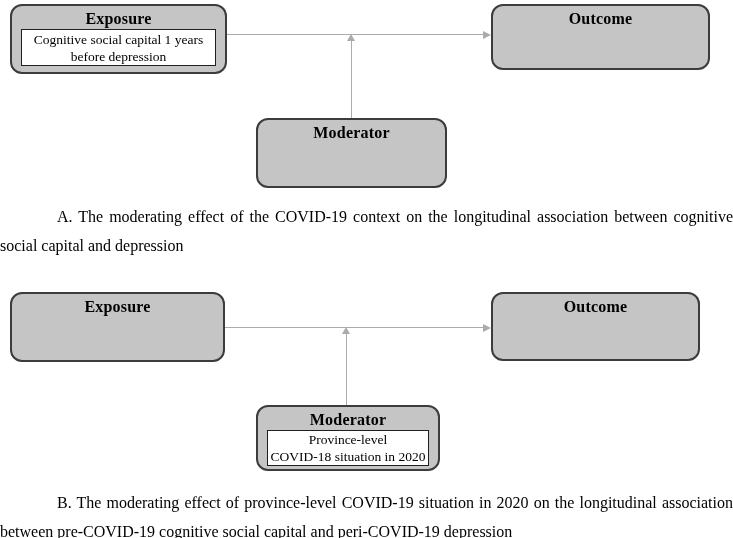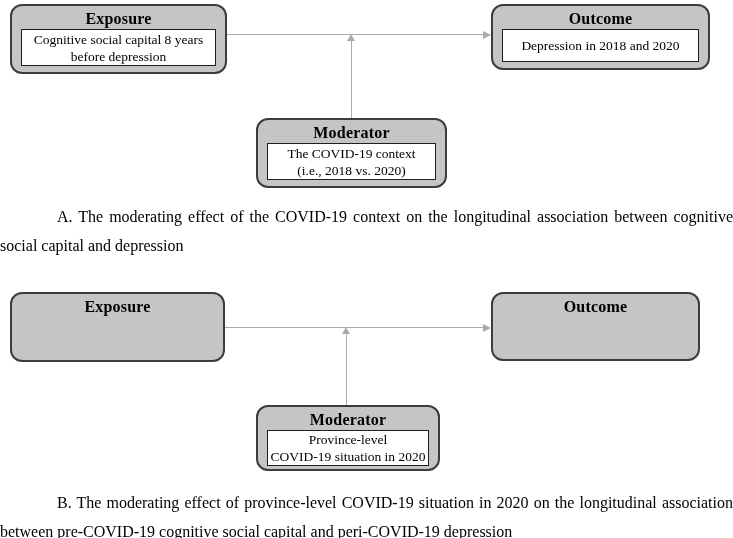--- a/index.html
+++ b/index.html
@@ -88,33 +88,30 @@
 </style>
 </head>
 <body>
 
 <div class="stage">
 
   <div class="panel">
 
     <div class="node" style="left:10px; top:4px; width:217px; height:70px;">
       <div class="node-title">Exposure</div>
-      <div class="node-body">Cognitive social capital 8 years
+      <div class="node-body">Cognitive social capital 1 years
 before depression</div>
     </div>
 
     <div class="node" style="left:491px; top:4px; width:219px; height:66px;">
       <div class="node-title">Outcome</div>
-      <div class="node-body">Depression in 2018 and 2020</div>
     </div>
 
     <div class="node" style="left:256px; top:118px; width:191px; height:70px;">
       <div class="node-title">Moderator</div>
-      <div class="node-body">The COVID-19 context
-(i.e., 2018 vs. 2020)</div>
     </div>
 
     <div class="h-line" style="left:227px; top:34px; width:257px;"></div>
     <div class="arrow-right" style="left:483px; top:31px;"></div>
 
     <div class="v-line" style="left:351px; top:40px; height:78px;"></div>
     <div class="arrow-up" style="left:347px; top:34px;"></div>
 
     <div class="caption" style="top:202px;">A. The moderating effect of the COVID-19 context on the longitudinal association between cognitive social capital and depression</div>
   </div>
@@ -125,21 +122,21 @@
       <div class="node-title">Exposure</div>
     </div>
 
     <div class="node" style="left:491px; top:292px; width:209px; height:69px;">
       <div class="node-title">Outcome</div>
     </div>
 
     <div class="node" style="left:256px; top:405px; width:184px; height:66px;">
       <div class="node-title">Moderator</div>
       <div class="node-body">Province-level
-COVID-19 situation in 2020</div>
+COVID-18 situation in 2020</div>
     </div>
 
     <div class="h-line" style="left:225px; top:327px; width:259px;"></div>
     <div class="arrow-right" style="left:483px; top:324px;"></div>
 
     <div class="v-line" style="left:346px; top:333px; height:72px;"></div>
     <div class="arrow-up" style="left:342px; top:327px;"></div>
 
     <div class="caption" style="top:488px;">B. The moderating effect of province-level COVID-19 situation in 2020 on the longitudinal association between pre-COVID-19 cognitive social capital and peri-COVID-19 depression</div>
   </div>

